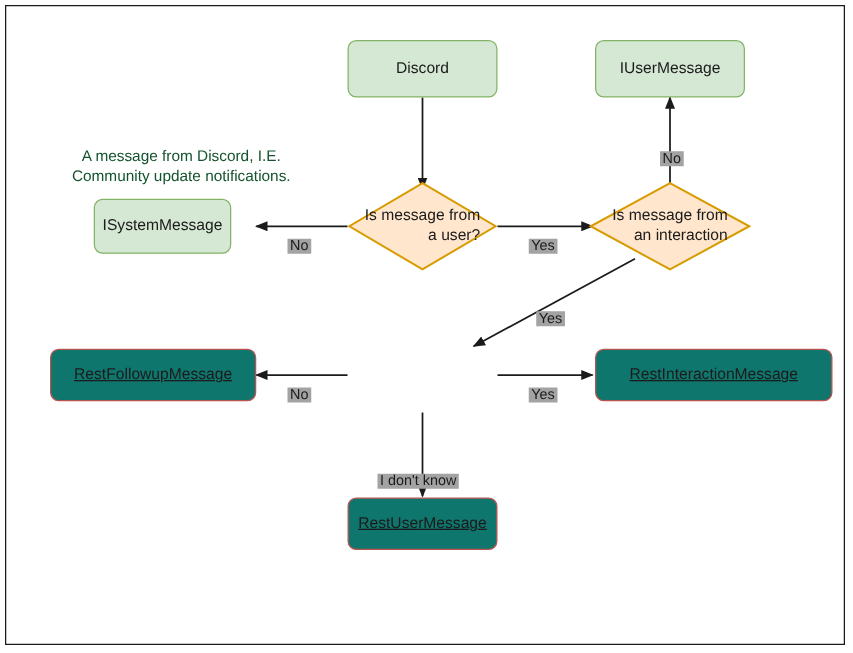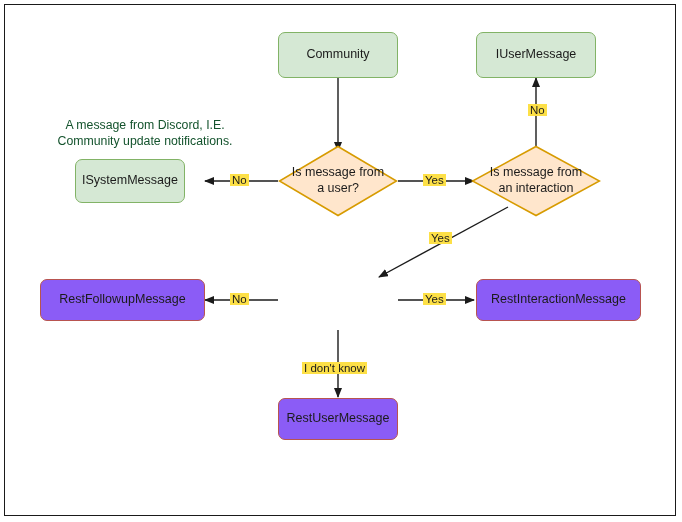--- a/index.html
+++ b/index.html
@@ -51,54 +51,56 @@
   }
   .node.box {
     border-radius: 7px;
     border: 1.3px solid;
   }
   .node.green {
     background: #d5e8d4;
     border-color: #82b366;
   }
   .node.pink {
-    background: #8b5cf6;
+    background: #0f766e;
     border-color: #b85450;
+    text-decoration: underline;
   }
   .diamond-wrap {
     position: absolute;
   }
   .diamond-shape {
     position: absolute;
     left: 0;
     top: 0;
     width: 100%;
     height: 100%;
   }
   .diamond-label {
     position: absolute;
     left: 0;
     top: 0;
     width: 100%;
     height: 100%;
     display: flex;
     align-items: center;
     justify-content: center;
-    text-align: center;
+    text-align: right;
     font-size: 12.5px;
     color: #1b1b1b;
     line-height: 1.25;
   }
   .edge-label {
     position: absolute;
     font-size: 11.5px;
     color: #1b1b1b;
-    background: #fde047;
+    background: #a3a3a3;
     padding: 0 2px;
     white-space: nowrap;
+    margin-top: 17px;
   }
   .note {
     position: absolute;
     font-size: 12.3px;
     color: #14532d;
     text-align: center;
     line-height: 1.28;
     white-space: pre-line;
   }
 </style>
@@ -126,21 +128,21 @@
       <line x1="503" y1="202" x2="374" y2="272" stroke="#1b1b1b" stroke-width="1.4" marker-end="url(#arrow)"></line>
 
       <line x1="273" y1="295" x2="200" y2="295" stroke="#1b1b1b" stroke-width="1.4" marker-end="url(#arrow)"></line>
 
       <line x1="393" y1="295" x2="469" y2="295" stroke="#1b1b1b" stroke-width="1.4" marker-end="url(#arrow)"></line>
 
       <line x1="333" y1="325" x2="333" y2="392" stroke="#1b1b1b" stroke-width="1.4" marker-end="url(#arrow)"></line>
     </svg>
 
     <div class="node box green" style="left:273px; top:27px; width:120px; height:46px;">
-      <span>Community</span>
+      <span>Discord</span>
     </div>
 
     <div class="node box green" style="left:471px; top:27px; width:120px; height:46px;">
       <span>IUserMessage</span>
     </div>
 
     <div class="node box green" style="left:70px; top:154px; width:110px; height:44px;">
       <span>ISystemMessage</span>
     </div>
 
@@ -166,21 +168,21 @@
           <div>an interaction</div>
         </div>
       </div>
     </div>
 
 
     <div class="node box pink" style="left:35px; top:274px; width:165px; height:42px;">
       <span>RestFollowupMessage</span>
     </div>
 
-    <div class="node box pink" style="left:471px; top:274px; width:165px; height:42px;">
+    <div class="node box pink" style="left:471px; top:274px; width:190px; height:42px;">
       <span>RestInteractionMessage</span>
     </div>
 
     <div class="node box pink" style="left:273px; top:393px; width:120px; height:42px;">
       <span>RestUserMessage</span>
     </div>
 
     <div class="edge-label" style="left:225px; top:169px;">No</div>
 
     <div class="edge-label" style="left:418px; top:169px;">Yes</div>

